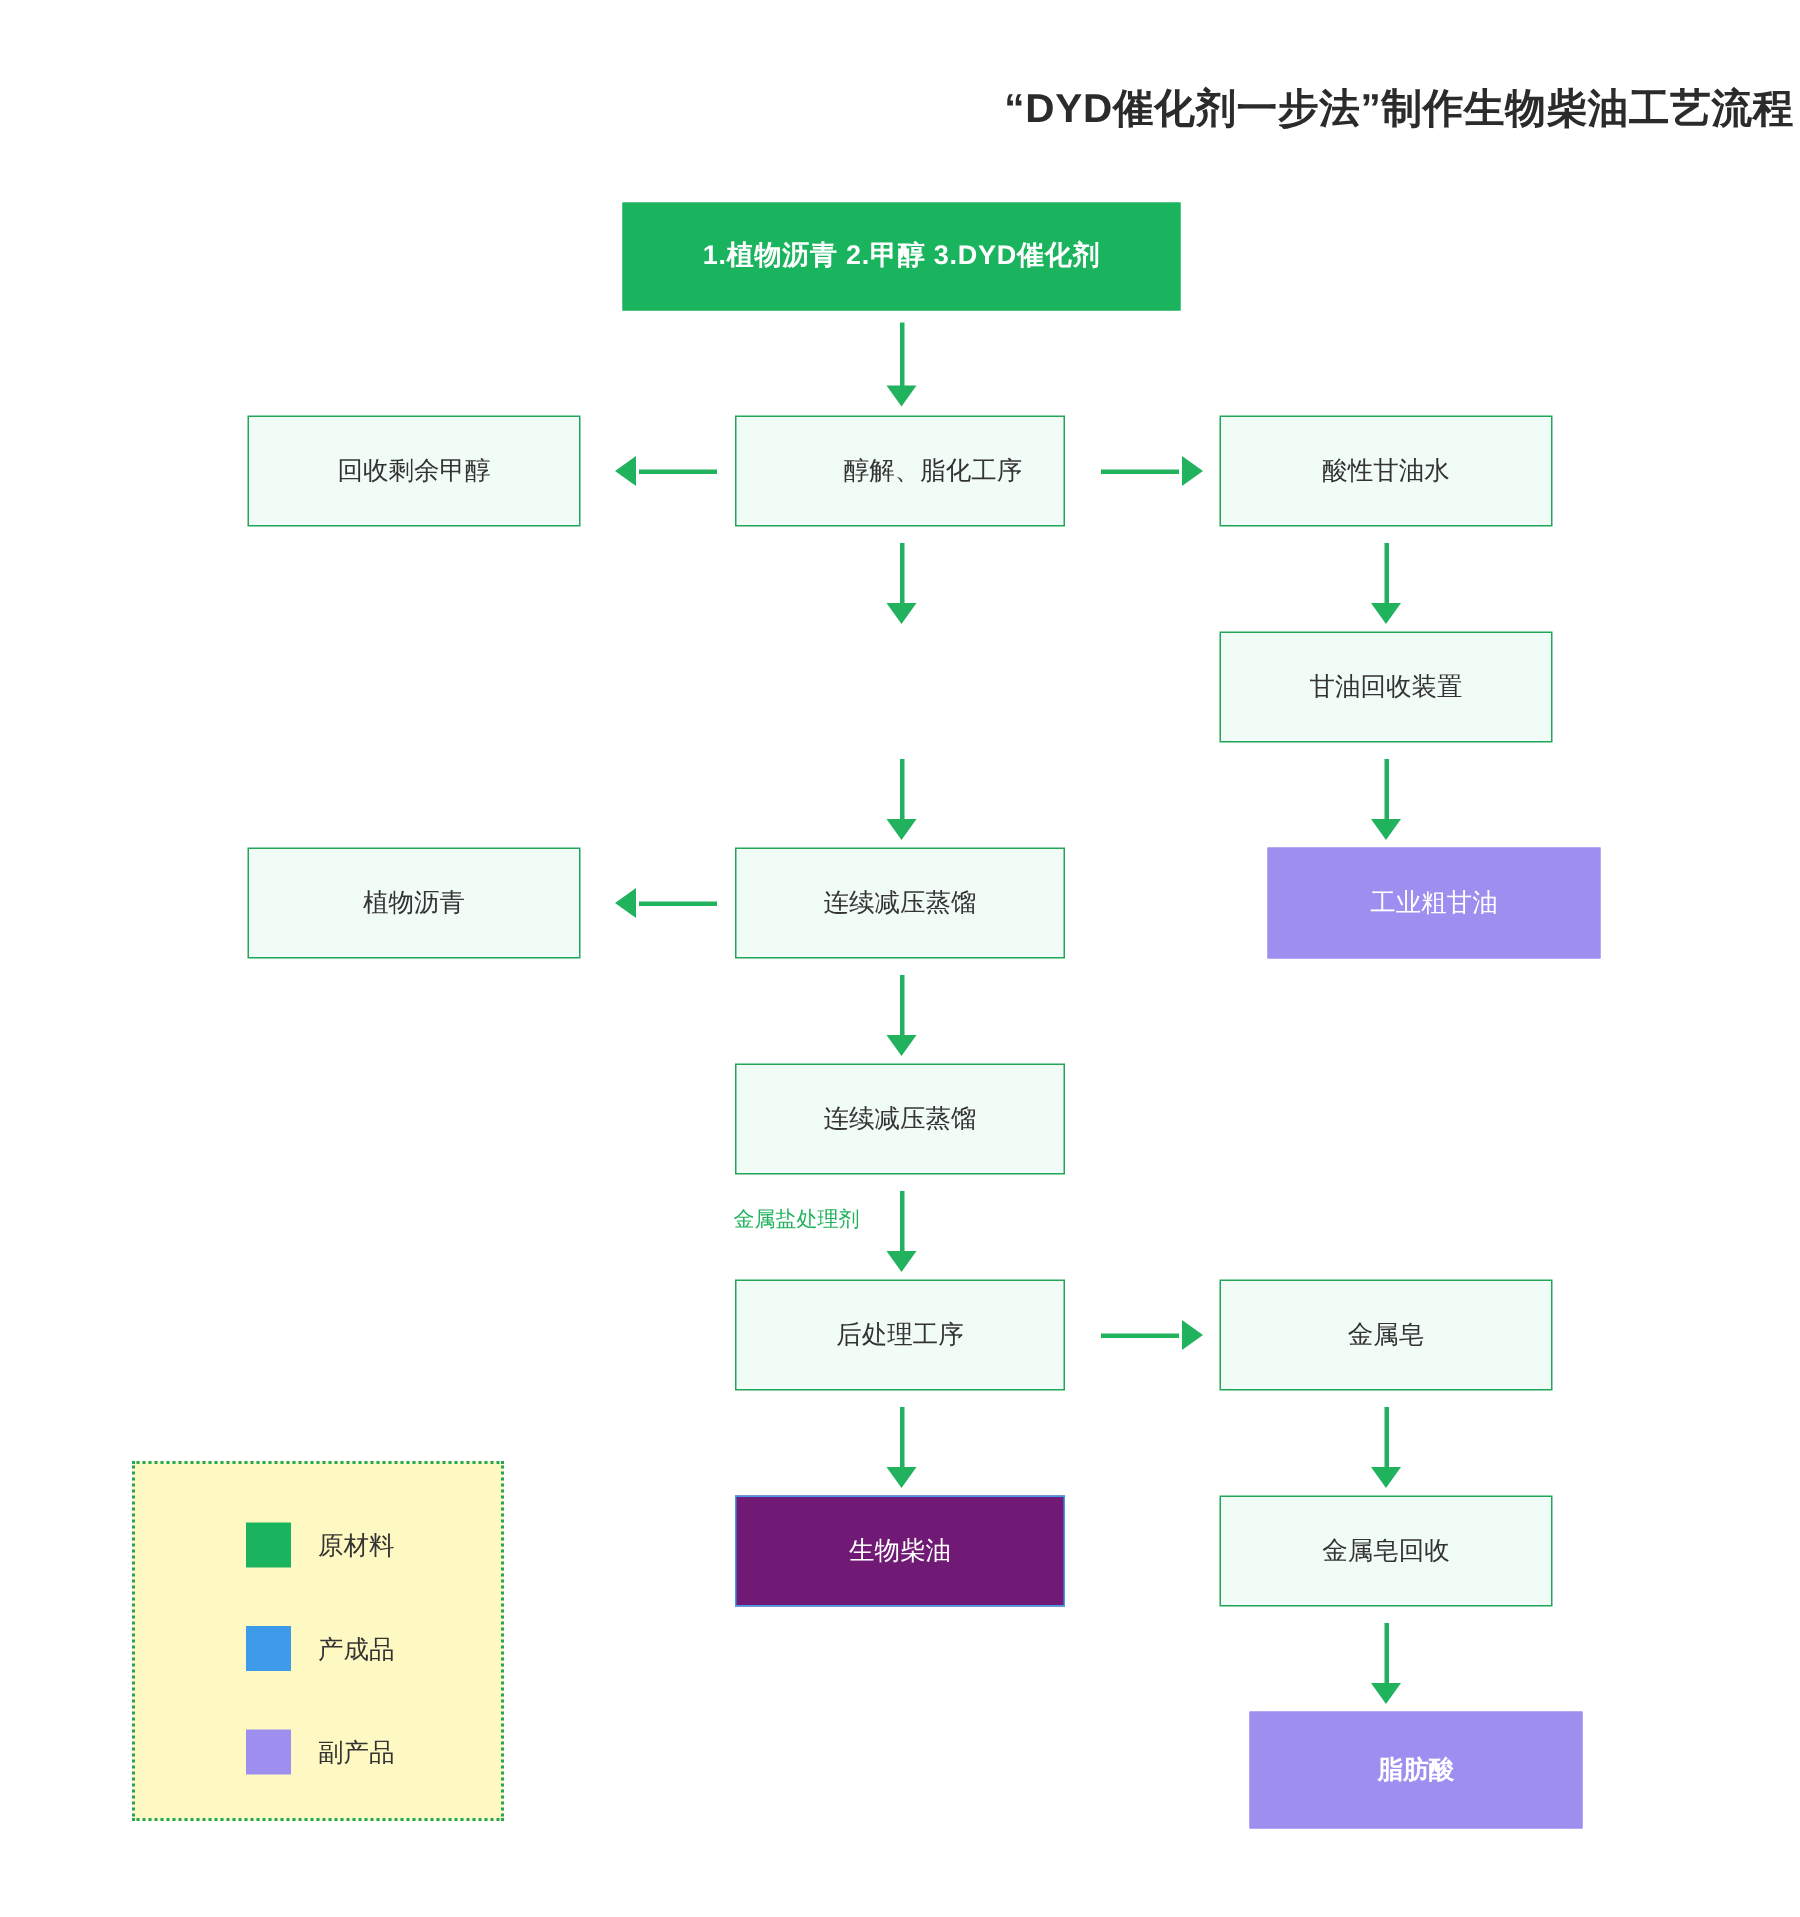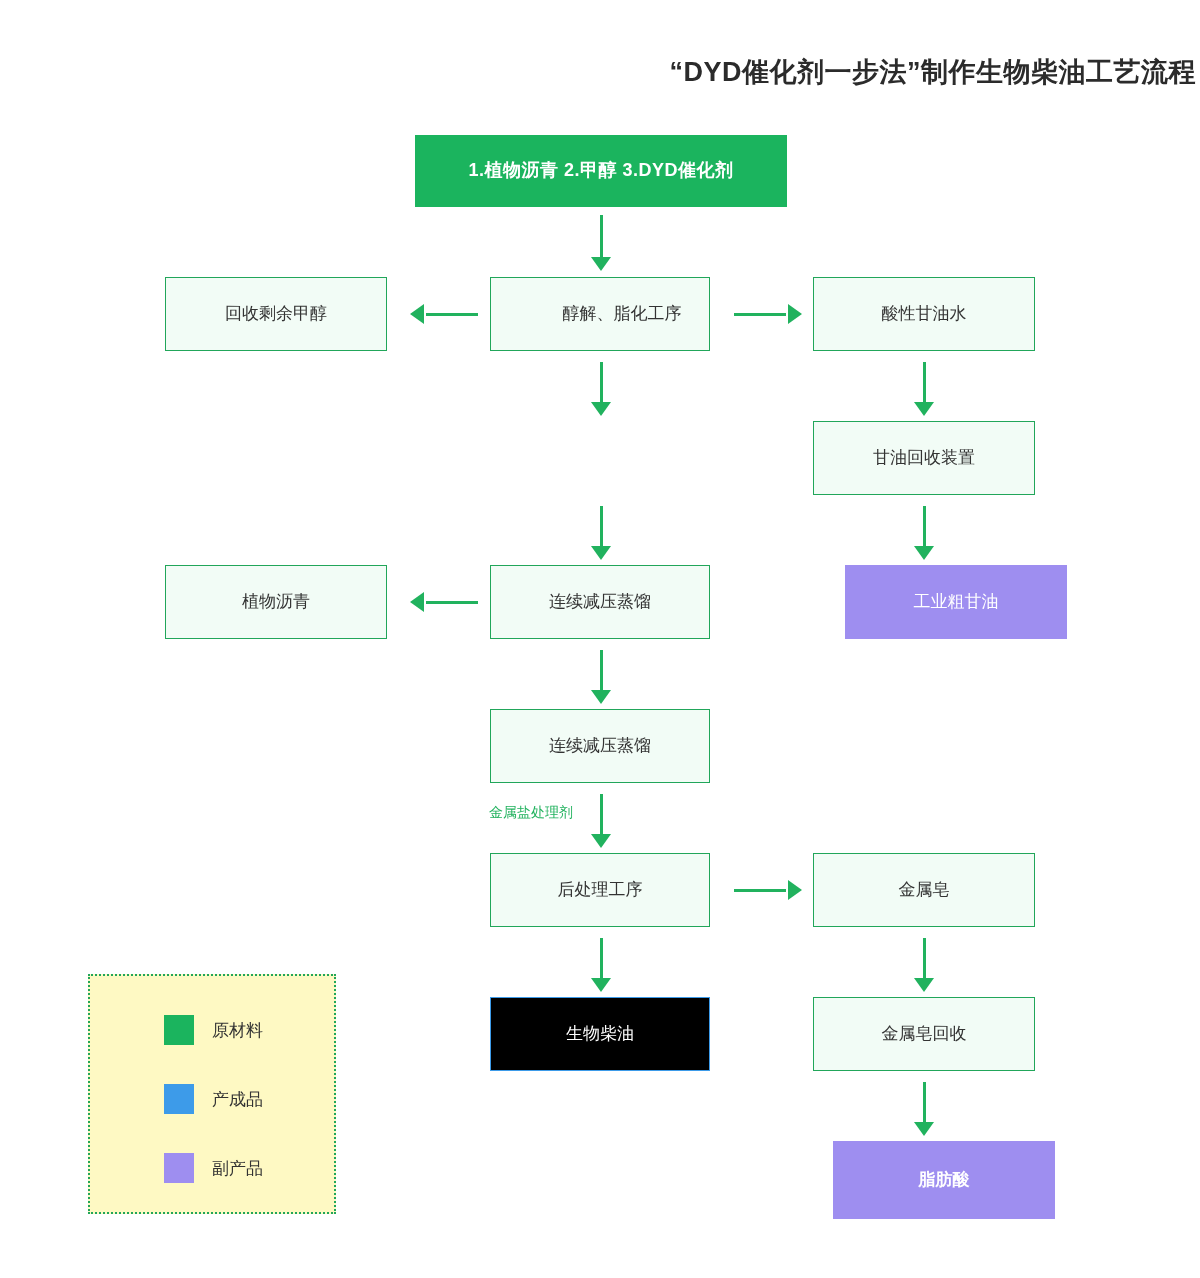--- a/index.html
+++ b/index.html
@@ -52,21 +52,21 @@
   }
   .node.raw {
     background: #1bb45e;
     border: 1px solid #1bb45e;
     color: #ffffff;
     font-weight: bold;
     font-size: 18px;
     letter-spacing: 0.5px;
   }
   .node.product {
-    background: #000000;
+    background: #701a75;
     border: 1px solid #3d9be9;
     color: #ffffff;
   }
   .node.byproduct {
     background: #9e8ef0;
     border: 1px solid #9e8ef0;
     color: #ffffff;
   }
 
   

